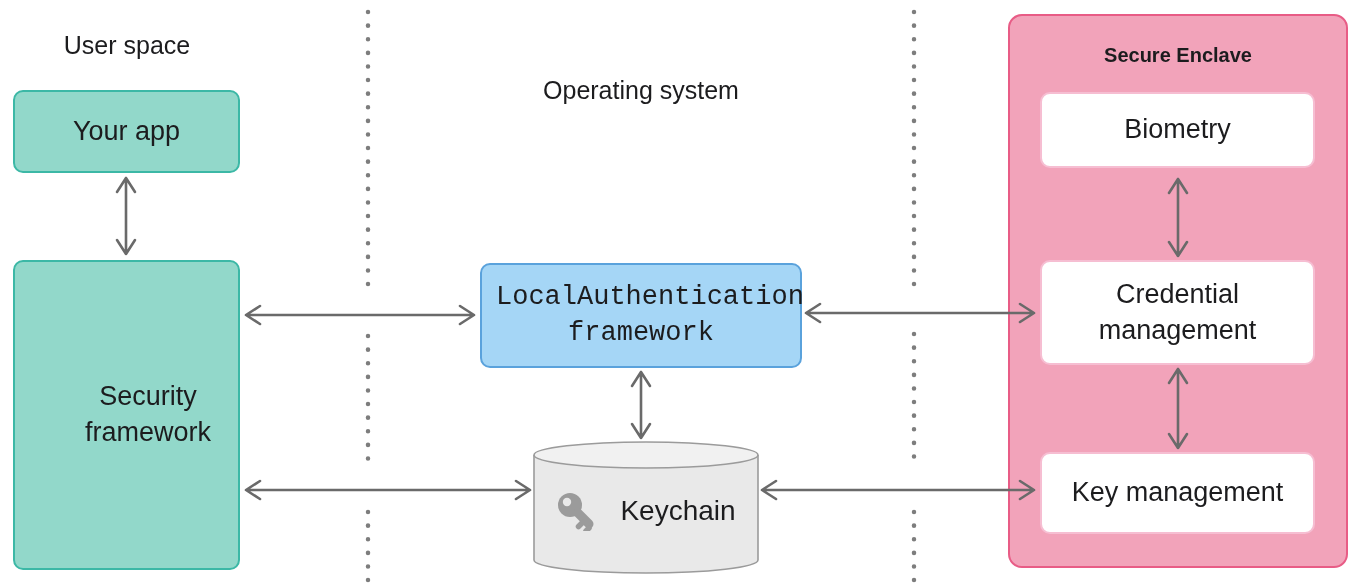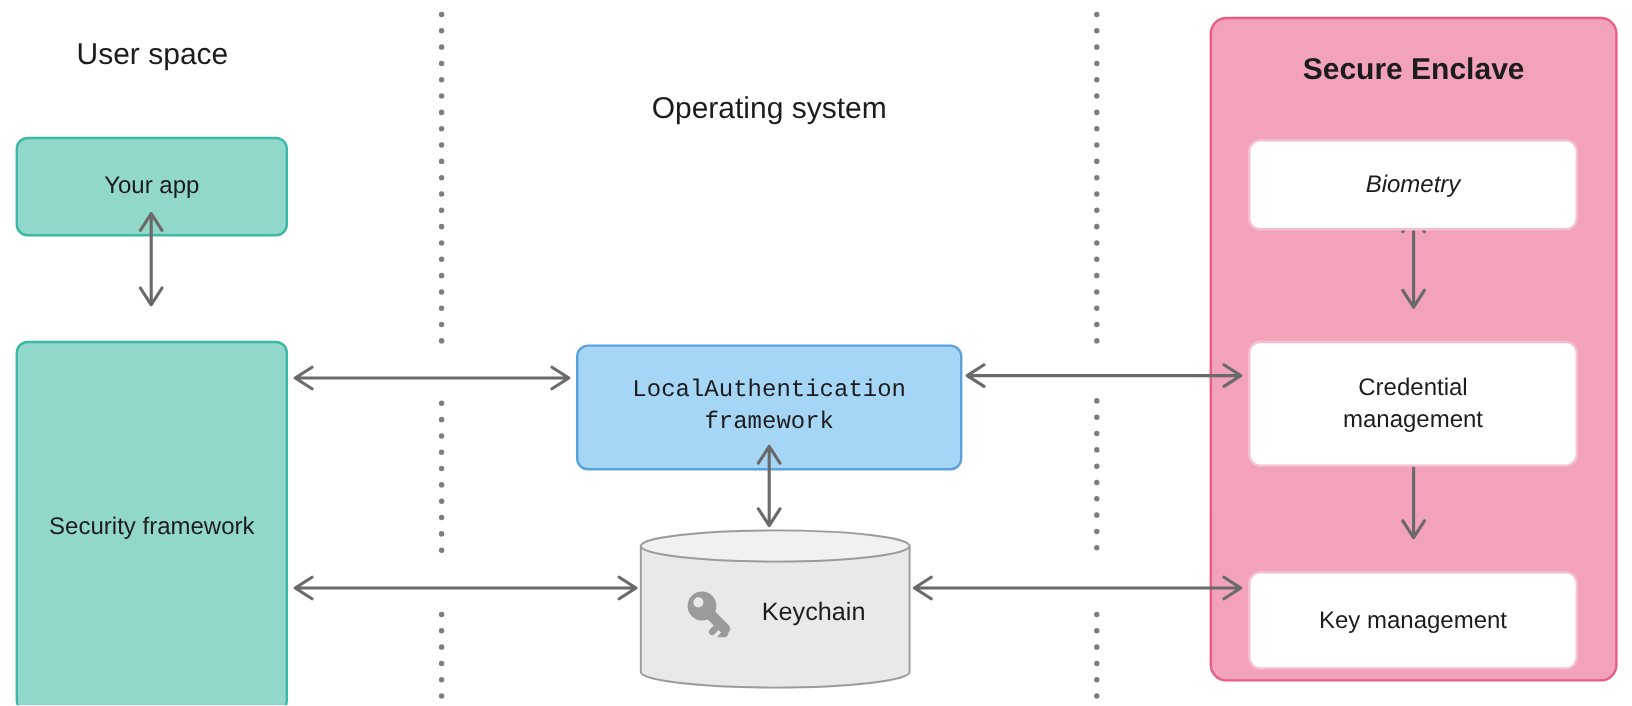--- a/index.html
+++ b/index.html
@@ -14,79 +14,78 @@
   .col-header{
     position:absolute;
     font-size:25px;font-weight:normal;
     text-align:center;
     color:#1c1c1e;
   }
   .node{
     position:absolute;
     display:flex;align-items:center;justify-content:center;
     text-align:center;
-    font-size:20px;line-height:1.32;
+    font-size:27px;line-height:1.32;
     box-sizing:border-box;
-    margin-top:24px;
   }
   .teal{
     background:#92d8ca;border:2px solid #3cb8a6;border-radius:10px;
   }
   .blue{
     background:#a5d6f6;border:2px solid #5aa2dc;border-radius:10px;
   }
   .white-box{
     background:#ffffff;border:2px solid #f6bed2;border-radius:10px;
   }
   .enclave{
     position:absolute;
     background:#f2a3ba;border:2px solid #e85c86;border-radius:14px;
     box-sizing:border-box;
   }
   .enclave-title{
     position:absolute;top:28px;left:0;right:0;
-    text-align:center;font-size:25px;font-weight:bold;color:#1c1c1e;
+    text-align:center;font-size:20px;font-weight:bold;color:#1c1c1e;
   }
   .wrap-narrow{display:inline-block;max-width:180px;}
   .wrap-mid{display:inline-block;max-width:290px;}
   #overlay{
     position:absolute;left:0;top:0;width:1360px;height:588px;
     pointer-events:none;
   }
   #keychain-label{
     position:absolute;left:534px;top:482px;width:224px;height:58px;
     display:flex;align-items:center;justify-content:center;gap:24px;
-    font-size:21px;color:#1c1c1e;z-index:3;
+    font-size:28px;color:#1c1c1e;z-index:3;
   }
 </style>
 </head>
 <body>
 
 <div id="canvas">
 
   <div class="col-header" style="left:13px;top:31px;width:228px;">User space</div>
   <div class="col-header" style="left:480px;top:31px;width:322px;margin-top:45px;">Operating system</div>
 
   <div class="node teal" style="left:13px;top:90px;width:227px;height:83px;">
     <span>Your app</span>
   </div>
 
-  <div class="node teal" style="left:13px;top:260px;width:227px;height:310px;">
+  <div class="node teal" style="left:13px;top:260px;width:227px;height:310px;justify-content:flex-end;">
     <span class="wrap-narrow">Security framework</span>
   </div>
 
   <div class="node blue" style="left:480px;top:263px;width:322px;height:105px;font-family:Liberation Mono, monospace;">
     <span class="wrap-mid">LocalAuthentication framework</span>
   </div>
 
   <div class="enclave" style="left:1008px;top:14px;width:340px;height:554px;">
     <div class="enclave-title">Secure Enclave</div>
   </div>
 
-  <div class="node white-box" style="left:1040px;top:92px;width:275px;height:76px;z-index:2;font-style:italic;">
+  <div class="node white-box" style="left:1040px;top:92px;width:275px;height:76px;z-index:2;">
     <span>Biometry</span>
   </div>
 
   <div class="node white-box" style="left:1040px;top:452px;width:275px;height:82px;z-index:2;">
     <span>Key management</span>
   </div>
 
   <div class="node white-box" style="left:1040px;top:260px;width:275px;height:105px;z-index:2;">
     <span class="wrap-narrow">Credential management</span>
   </div>

